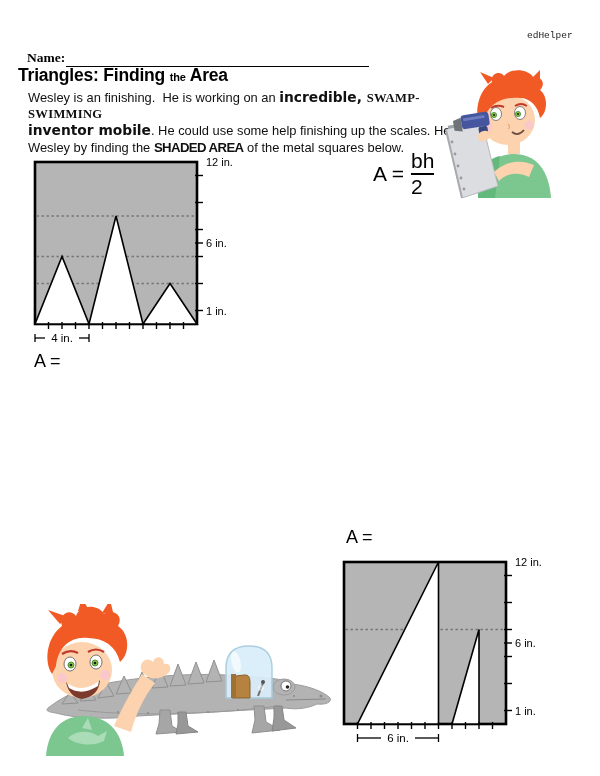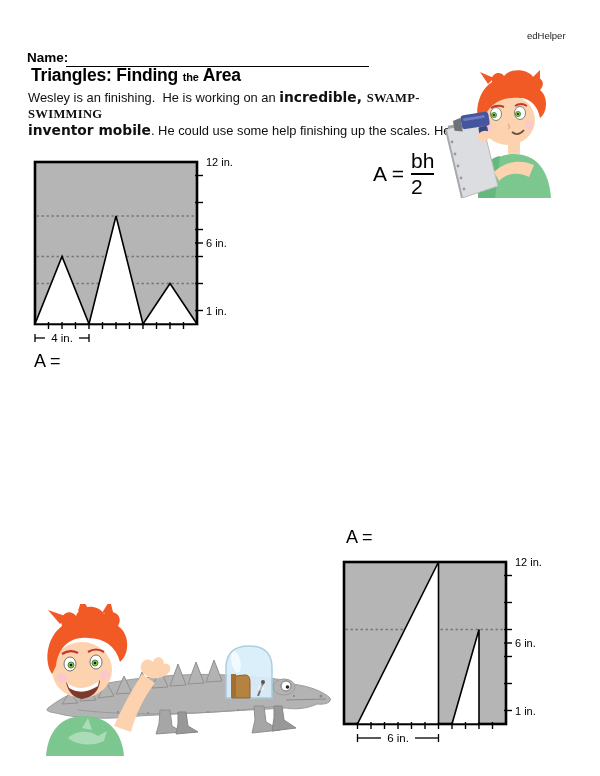--- a/index.html
+++ b/index.html
@@ -1,24 +1,24 @@
 <!DOCTYPE html>
 <html><head>
 <meta charset="utf-8">
 <style>
   html,body{margin:0;padding:0;}
   body{
     width:600px;height:776px;position:relative;background:#ffffff;overflow:hidden;
     font-family:"Liberation Sans",sans-serif;color:#111;
   }
   .abs{position:absolute;}
-  .logo{left:527px;top:30px;font-family:Liberation Sans, sans-serif;font-size:9.5px;color:#222;}
-  .name-label{left:27px;top:50px;font-family:Liberation Sans, sans-serif;font-weight:bold;font-size:13.5px;color:#000;}
+  .logo{left:527px;top:30px;font-family:Liberation Mono, monospace;font-size:9.5px;color:#222;}
+  .name-label{left:27px;top:50px;font-family:Liberation Serif, serif;font-weight:bold;font-size:13.5px;color:#000;}
   .name-line{left:66px;top:51px;width:303px;height:15px;border-bottom:1.6px solid #000;}
-  .title{left:31px;top:65px;font-size:17.5px;font-weight:bold;color:#000;letter-spacing:-.2px;}
+  .title{left:18px;top:65px;font-size:17.5px;font-weight:bold;color:#000;letter-spacing:-.2px;}
   .title .small{font-size:11px;}
   .para{left:28px;top:89px;width:460px;font-size:12.9px;line-height:16.2px;color:#101010;}
   .para .line{white-space:pre-wrap;}
   .seg-marker{font-family:"DejaVu Sans",sans-serif;font-weight:bold;font-size:13.8px;}
   .seg-stencil{font-family:"Liberation Serif",serif;font-weight:bold;font-size:12.6px;letter-spacing:.3px;}
   .seg-shaded{font-weight:bold;letter-spacing:-.6px;font-size:13.2px;}
   .formula{left:373px;top:150px;display:flex;align-items:center;gap:7px;font-size:21px;color:#000;}
   .formula .frac{display:flex;flex-direction:column;line-height:1.05;}
   .formula .bar{width:100%;height:2px;background:#000;margin:1px 0;}
   .answer{font-size:18px;color:#000;}
@@ -34,20 +34,21 @@
 <body>
 
 <div class="abs logo">edHelper</div>
 <div class="abs name-label">Name:</div>
 <div class="abs name-line"></div>
 <div class="abs title"><span>Triangles: Finding</span> <span class="small">the</span> <span>Area</span></div>
 
 <div class="abs para">
   <div class="line"><span>Wesley is an finishing.  He is working on an </span><span class="seg-marker">incredible, </span><span class="seg-stencil">SWAMP-SWIMMING</span></div>
   <div class="line"><span class="seg-marker">inventor mobile</span><span>. He could use some help finishing up the scales. Help</span></div>
+  <div class="line"><span>Wesley by finding the </span><span class="seg-shaded">SHADED AREA</span><span> of the metal squares below.</span></div>
 </div>
 
 <div class="abs formula">
   <span>A =</span>
   <div class="frac">
     <span>bh</span>
     <span class="bar"></span>
     <span>2</span>
   </div>
 </div>

